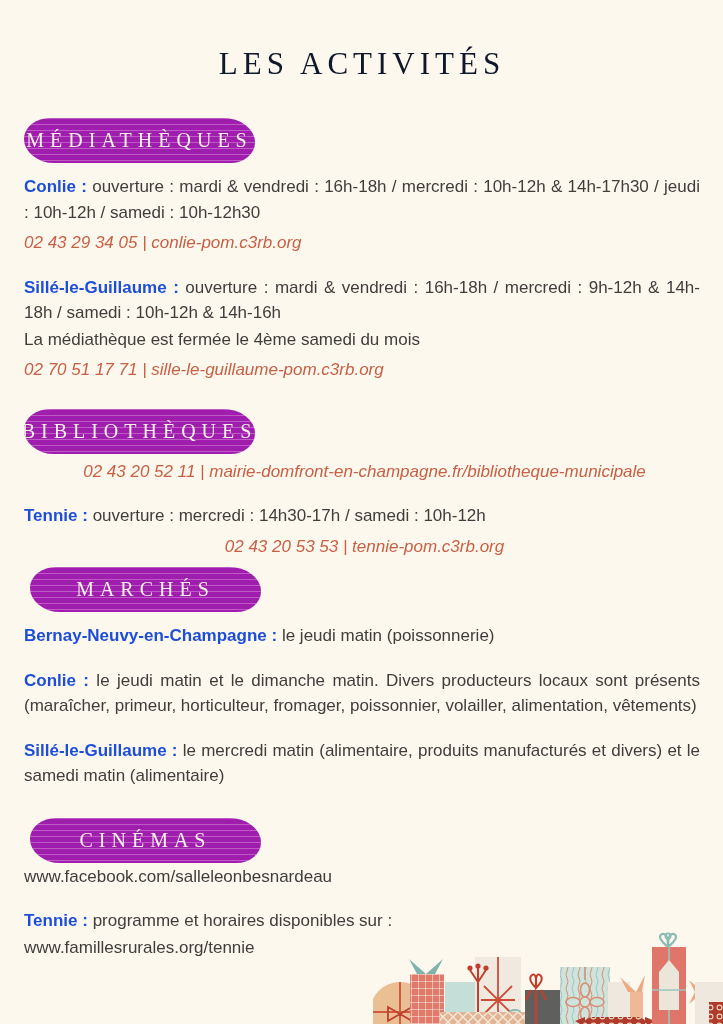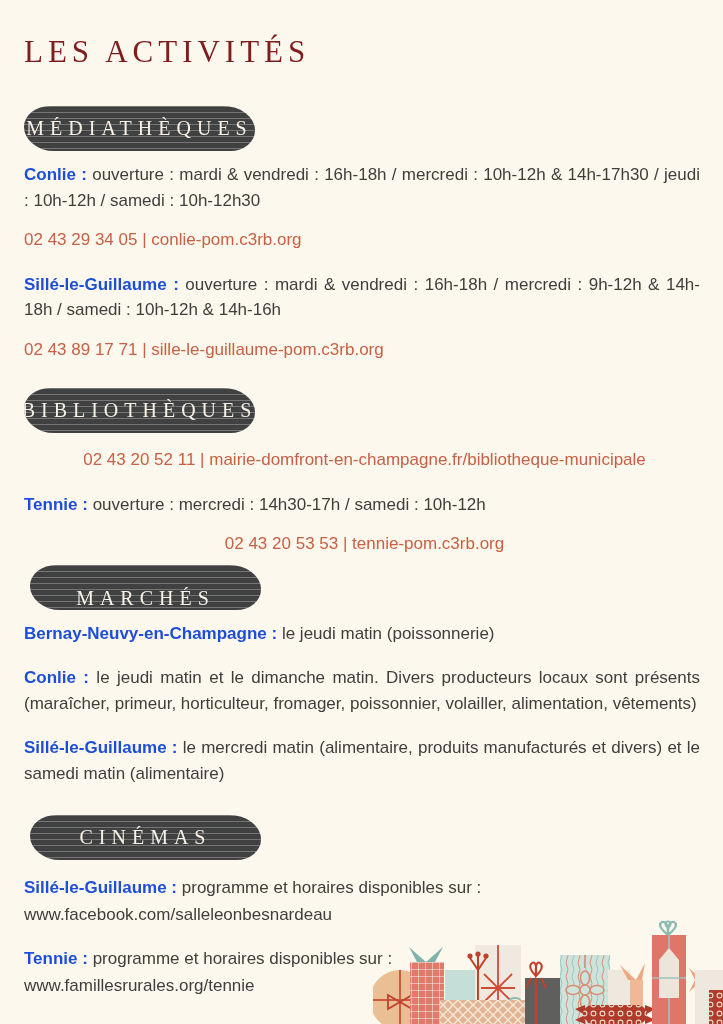--- a/index.html
+++ b/index.html
@@ -8,29 +8,29 @@
     background:#fcf8ee;
     font-family:"Liberation Sans",sans-serif;
     position:relative;overflow:hidden;
     color:#3f3e3b;
   }
   .page{position:relative;width:723px;height:1024px;}
   .content{padding:0 23px 0 24px;}
   .title{
     font-family:"Liberation Serif",serif;
     font-weight:500;
-    color:#7f1d1d;
+    color:#0f172a;
     font-size:31px;
     letter-spacing:5px;
-    text-align:left;
-    margin:0;padding-top:34px;
+    text-align:center;
+    margin:12px;padding-top:34px;
   }
   .badge{
     width:231px;height:45px;
-    background:#404040;
+    background:#a21caf;
     border-radius:28px 34px 26px 32px / 22px 26px 22px 26px;
     display:flex;align-items:center;justify-content:center;
     position:relative;overflow:hidden;
   }
   .badge::before{
     content:"";position:absolute;inset:0;
     background:repeating-linear-gradient(180deg,
       rgba(255,255,255,0.28) 0 1px,
       rgba(255,255,255,0) 1px 3px,
       rgba(47,96,90,0.10) 3px 4px,
@@ -39,27 +39,27 @@
   .badge span{
     position:relative;
     font-family:"Liberation Serif",serif;
     font-weight:400;
     color:#f7f2e8;
     font-size:20px;
     letter-spacing:6px;
   }
   .b1{margin-top:36px;}
   .b2{margin-top:26px;}
-  .b3{margin-top:8px;margin-left:6px;align-items:flex-end;}
+  .b3{margin-top:8px;margin-left:6px;}
   .b4{margin-top:29px;margin-left:6px;}
   p{margin:0;font-size:17px;line-height:25.5px;}
   .entry{text-align:justify;margin-top:19px;}
   .after-badge{margin-top:11px;}
   .town{color:#1d4ed8;font-weight:bold;}
-  .contact{color:#c76045;margin-top:14px;}
+  .contact{color:#c76045;margin-top:5px;font-style:italic;}
   .plain{margin-top:1px;}
   .indent{padding-left:5px;text-align:center;}
   .gifts{position:absolute;right:0;bottom:0;width:350px;height:114px;}
 </style>
 </head>
 <body>
 
 <div class="page">
   <div class="content">
 
@@ -72,21 +72,22 @@
     <p class="entry after-badge">
       <span class="town">Conlie :</span>
       <span>ouverture : mardi &amp; vendredi : 16h-18h / mercredi : 10h-12h &amp; 14h-17h30 / jeudi : 10h-12h / samedi : 10h-12h30</span>
     </p>
     <p class="contact">02 43 29 34 05 | conlie-pom.c3rb.org</p>
 
     <p class="entry">
       <span class="town">Sillé-le-Guillaume :</span>
       <span>ouverture : mardi &amp; vendredi : 16h-18h / mercredi : 9h-12h &amp; 14h-18h / samedi : 10h-12h &amp; 14h-16h</span>
     </p>
-    <p class="contact">02 43 89 17 71 | sille-le-guillaume-pom.c3rb.org</p>
+    <p class="plain">La médiathèque est fermée le 4ème samedi du mois</p>
+    <p class="contact">02 70 51 17 71 | sille-le-guillaume-pom.c3rb.org</p>
 
     <div class="badge b2">
       <span>BIBLIOTHÈQUES</span>
     </div>
 
     <p class="contact indent">02 43 20 52 11  | mairie-domfront-en-champagne.fr/bibliotheque-municipale</p>
 
     <p class="entry">
       <span class="town">Tennie :</span>
       <span>ouverture : mercredi : 14h30-17h / samedi : 10h-12h</span>
@@ -109,24 +110,20 @@
 
     <p class="entry">
       <span class="town">Sillé-le-Guillaume :</span>
       <span>le mercredi matin (alimentaire, produits manufacturés et divers) et le samedi matin (alimentaire)</span>
     </p>
 
     <div class="badge b4">
       <span>CINÉMAS</span>
     </div>
 
-    <p class="entry after-badge" style="margin-top:15px">
-      <span class="town">Sillé-le-Guillaume :</span>
-      <span>programme et horaires disponibles sur :</span>
-    </p>
     <p class="plain">www.facebook.com/salleleonbesnardeau</p>
 
     <p class="entry">
       <span class="town">Tennie :</span>
       <span>programme et horaires disponibles sur :</span>
     </p>
     <p class="plain">www.famillesrurales.org/tennie</p>
 
   </div>
 

